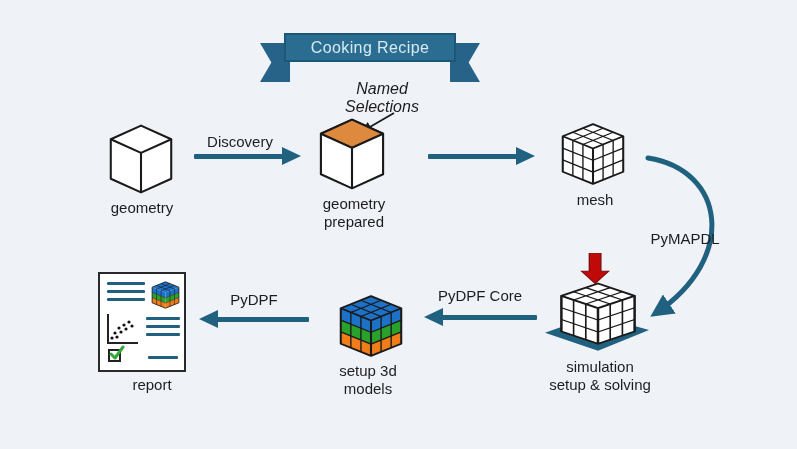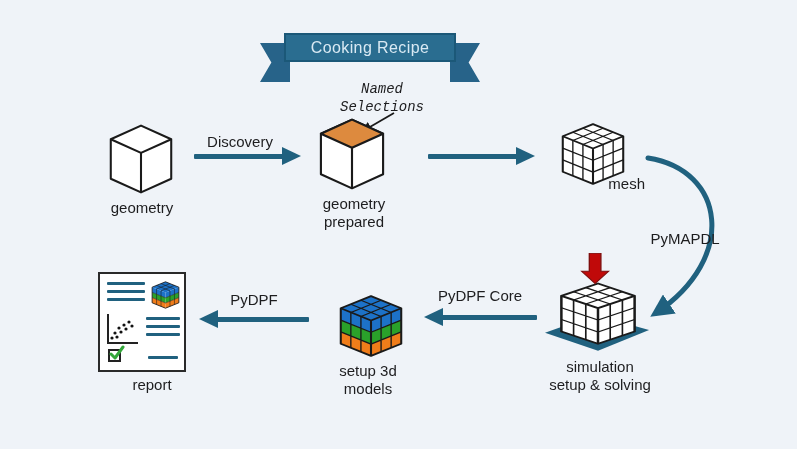--- a/index.html
+++ b/index.html
@@ -55,21 +55,21 @@
       <polygon class="f-white edge-f" points="50,8 88,26 88,78 50,96 12,78 12,26"></polygon>
       <path class="edge" d="M12,26 L50,44 L88,26 M50,44 L50,96"></path>
     </svg>
   </div>
   <div class="label" style="left:92px;top:199px;width:100px;">geometry</div>
 
   <div class="label" style="left:190px;top:133px;width:100px;">Discovery</div>
   <div class="shaft" style="left:194px;top:154px;width:89px;"></div>
   <div class="ah-r" style="left:282px;top:147px;"></div>
 
-  <div class="label italic" style="left:322px;top:80px;width:120px;font-size:14px;font-family:Liberation Mono, monospace;">
+  <div class="label italic" style="left:322px;top:80px;width:120px;font-size:16px;">
     <div>Named</div>
     <div>Selections</div>
   </div>
   <div class="abs" style="left:352px;top:108px;width:48px;height:30px;">
     <svg width="48" height="30" viewBox="0 0 48 30">
       <defs>
         <marker id="blkhead" viewBox="0 0 10 10" refX="8" refY="5" markerWidth="6" markerHeight="6" orient="auto">
           <path d="M0,0 L10,5 L0,10 z" fill="#1a1a1a"></path>
         </marker>
       </defs>
@@ -94,21 +94,21 @@
 
   <div class="abs" style="left:558px;top:120px;width:70px;height:68px;">
     <svg width="70" height="68" viewBox="6 2 88 100" preserveAspectRatio="none">
       <polygon class="f-white edge-f" points="50,8 88,26 88,78 50,96 12,78 12,26"></polygon>
       <path class="grid" d="M24.67,20 L62.67,38 M37.33,14 L75.33,32 M62.67,14 L24.67,32 M75.33,20 L37.33,38
         M24.67,32 L24.67,84 M37.33,38 L37.33,90 M12,43.33 L50,61.33 M12,60.67 L50,78.67
         M62.67,38 L62.67,90 M75.33,32 L75.33,84 M50,61.33 L88,43.33 M50,78.67 L88,60.67"></path>
       <path class="edge" d="M12,26 L50,44 L88,26 M50,44 L50,96"></path>
     </svg>
   </div>
-  <div class="label" style="left:545px;top:175px;width:100px;text-align:right;">mesh</div>
+  <div class="label" style="left:545px;top:191px;width:100px;">mesh</div>
 
   <div class="abs" style="left:600px;top:140px;width:160px;height:190px;">
     <svg width="160" height="190" viewBox="0 0 160 190">
       <defs>
         <marker id="tealhead" viewBox="0 0 10 10" refX="7" refY="5" markerWidth="4.6" markerHeight="4.6" orient="auto">
           <path d="M0,0 L10,5 L0,10 z" fill="var(--teal)"></path>
         </marker>
       </defs>
       <path d="M48,18 C125,30 138,118 56,173" fill="none" stroke="var(--teal)" stroke-width="5" stroke-linecap="round" marker-end="url(#tealhead)"></path>
     </svg>

